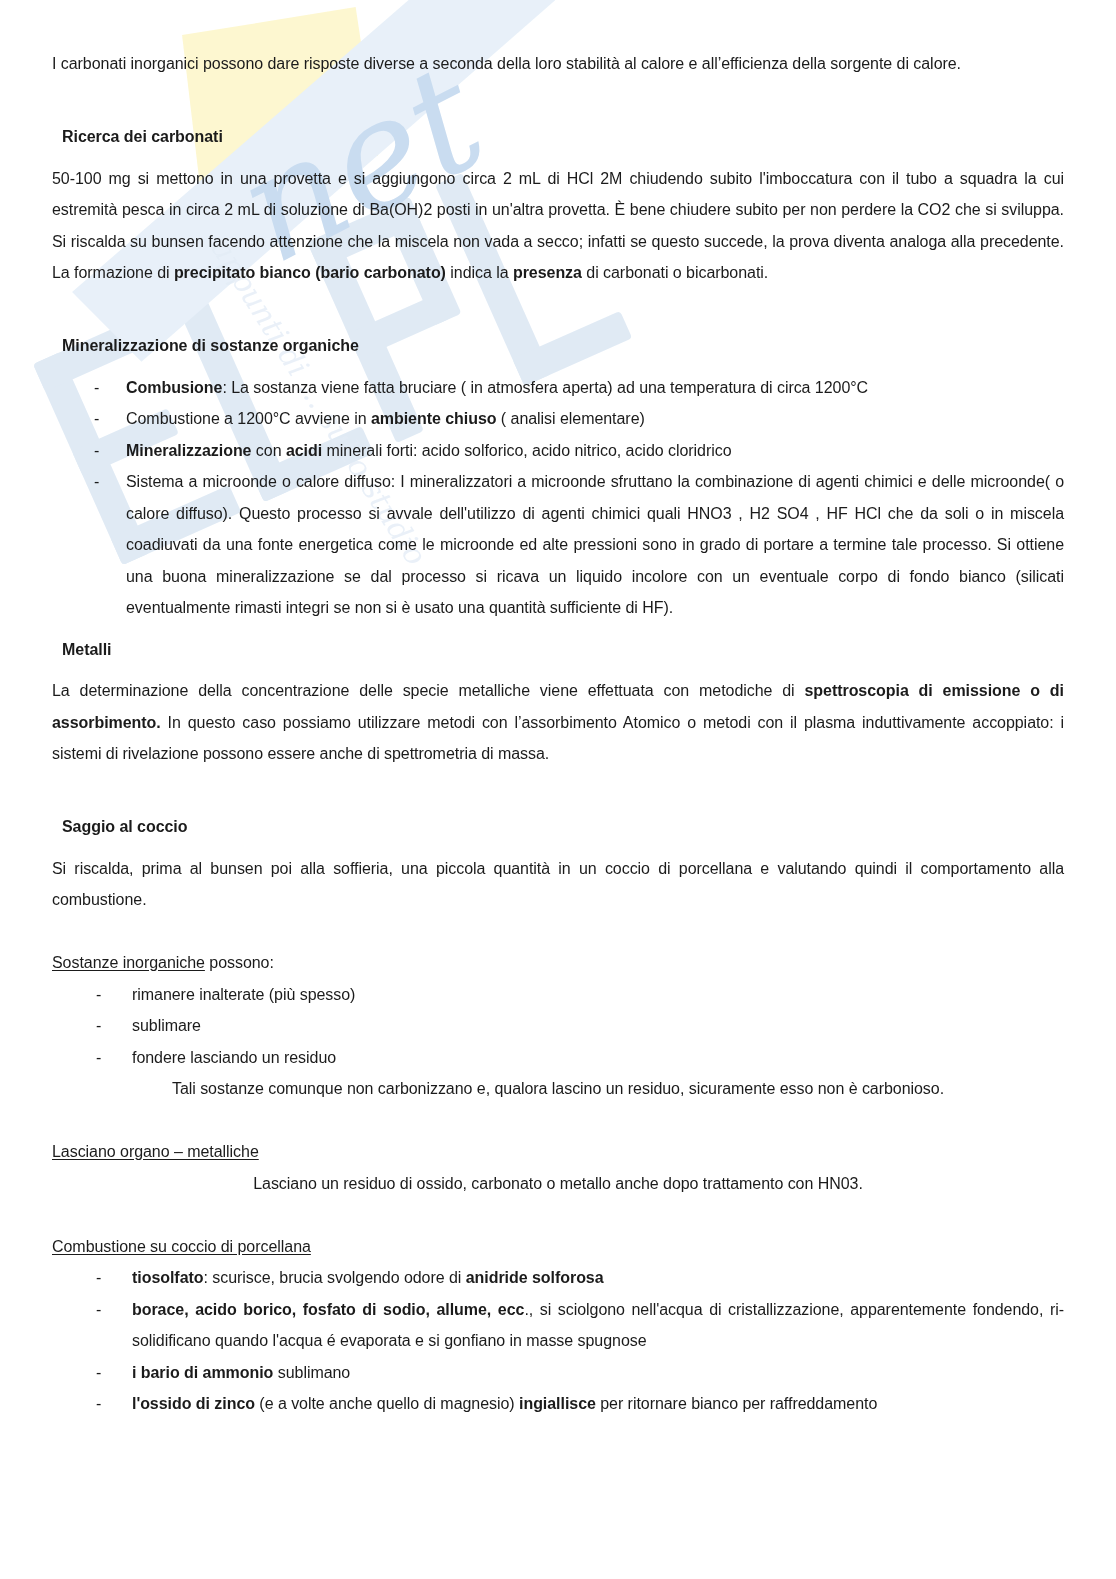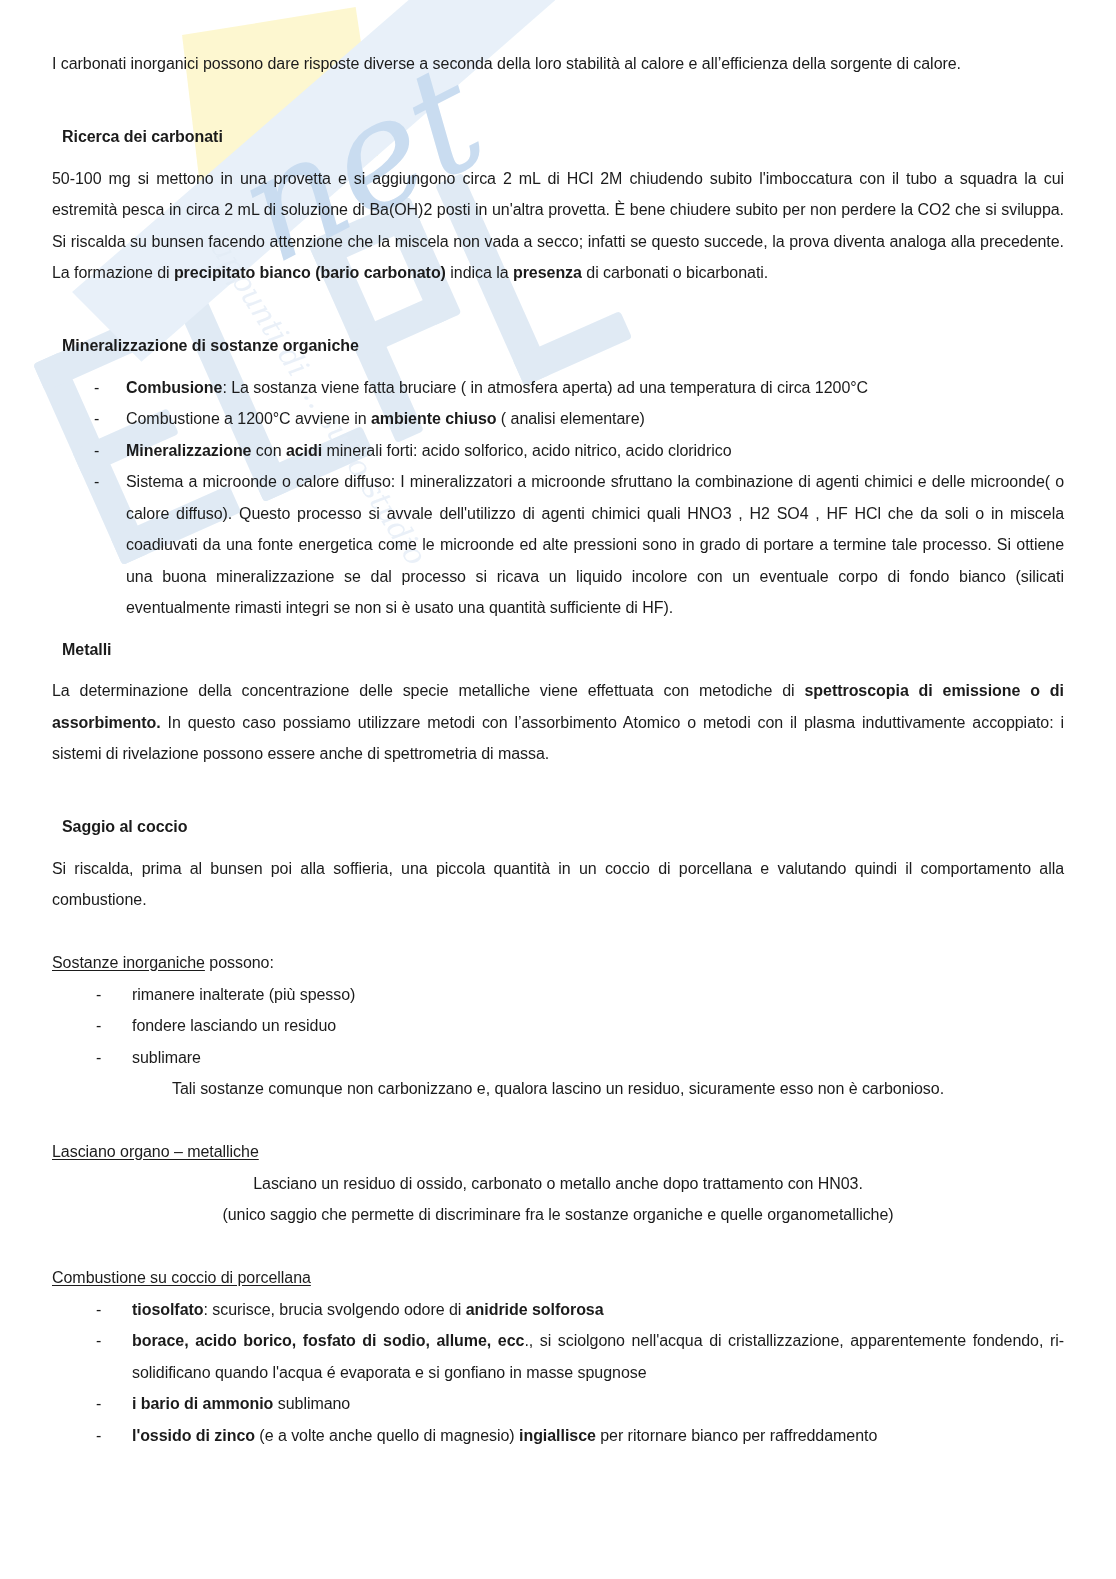--- a/index.html
+++ b/index.html
@@ -152,30 +152,29 @@
     <div class="spacer-line"></div>
 
     <p class="h-bold">Saggio al coccio</p>
     <p class="para">Si riscalda, prima al bunsen poi alla soffieria, una piccola quantità in un coccio di porcellana e valutando quindi il comportamento alla combustione.</p>
 
     <div class="spacer-line"></div>
 
     <p class="h-underline"><span class="u">Sostanze inorganiche</span><span> possono:</span></p>
     <ul class="dash indent2">
       <li class="nojust">rimanere inalterate (più spesso)</li>
+      <li class="nojust">sublimare</li>
       <li class="nojust"> fondere lasciando un residuo</li>
-      <li class="nojust">sublimare</li>
     </ul>
     <p class="para left">Tali sostanze comunque non carbonizzano e, qualora lascino un residuo, sicuramente esso non è carbonioso.</p>
 
     <div class="spacer-line"></div>
 
     <p class="h-underline"><span class="u">Lasciano organo – metalliche</span></p>
     <p class="para left">Lasciano un residuo di ossido, carbonato o metallo anche dopo trattamento con HN03.</p>
-    <p class="para left">(unico saggio che permette di discriminare fra le sostanze organiche e quelle organometalliche)</p>
 
     <div class="spacer-line"></div>
 
     <p class="h-underline"><span class="u">Combustione su coccio di porcellana</span></p>
     <ul class="dash indent2">
       <li class="nojust"><b>tiosolfato</b><span>: scurisce, brucia svolgendo odore di </span><b>anidride solforosa</b></li>
       <li><b>borace, acido borico, fosfato di sodio, allume, ecc</b><span>., si sciolgono nell'acqua di cristallizzazione, apparentemente fondendo, ri-solidificano quando l'acqua é evaporata e si gonfiano in masse spugnose</span></li>
       <li class="nojust"><b>i bario di ammonio</b><span> sublimano</span></li>
       <li class="nojust"><b>l'ossido di zinco</b><span> (e a volte anche quello di magnesio) </span><b>ingiallisce</b><span> per ritornare bianco per raffreddamento</span></li>
     </ul>

